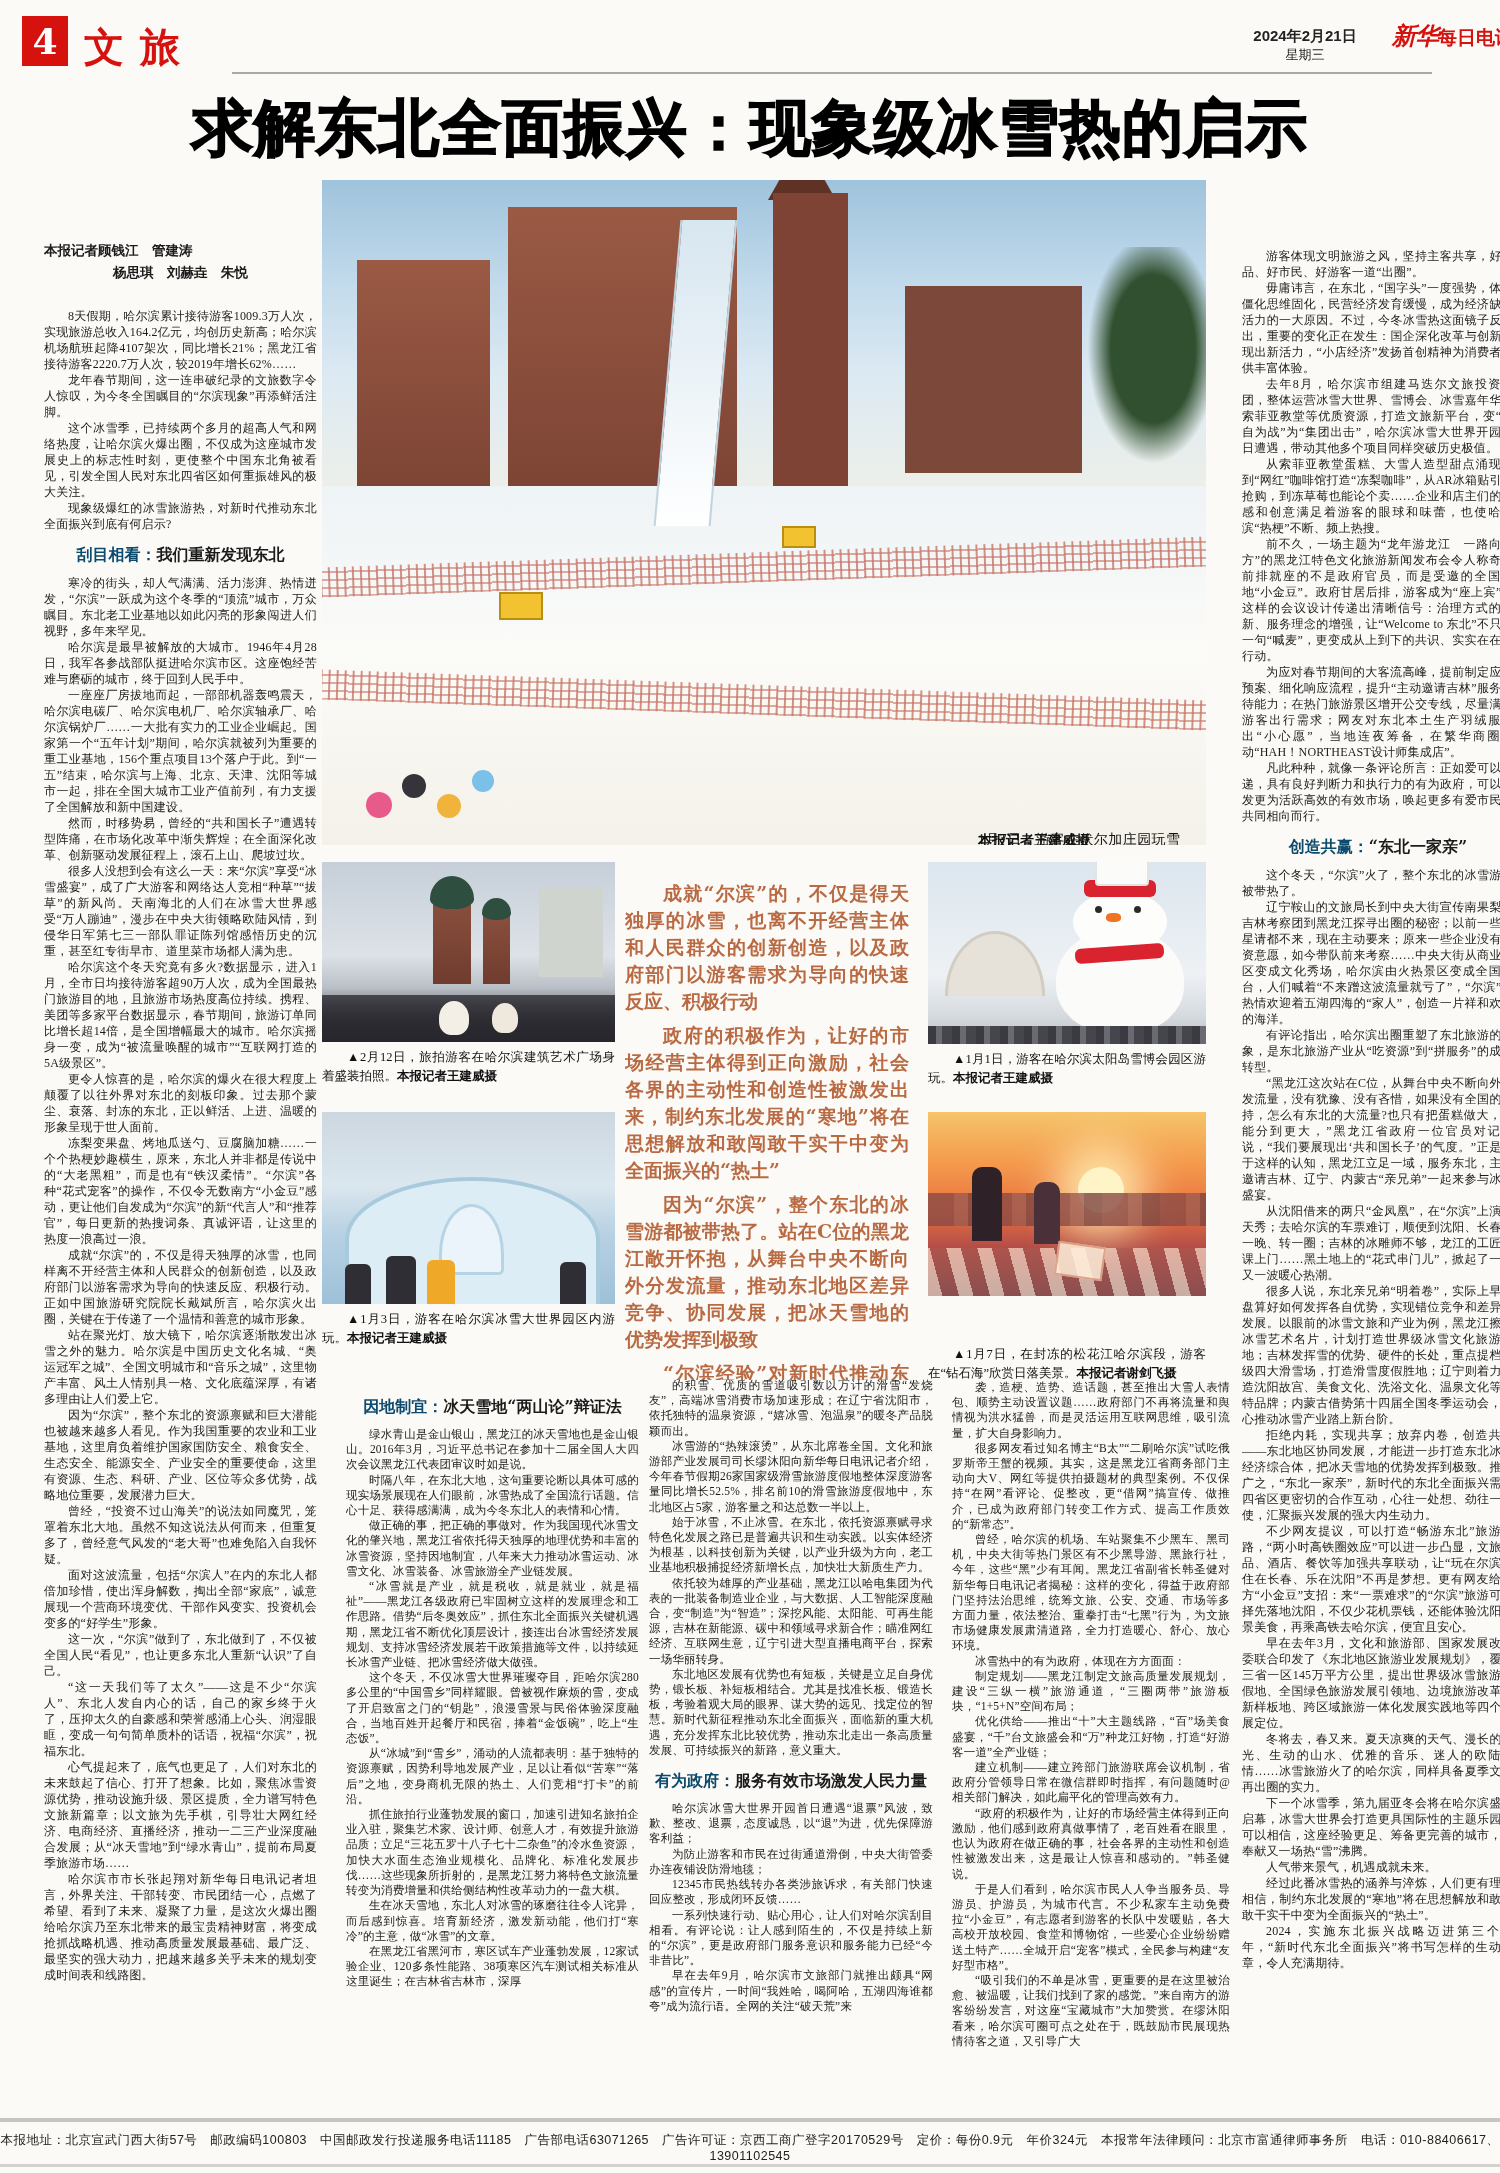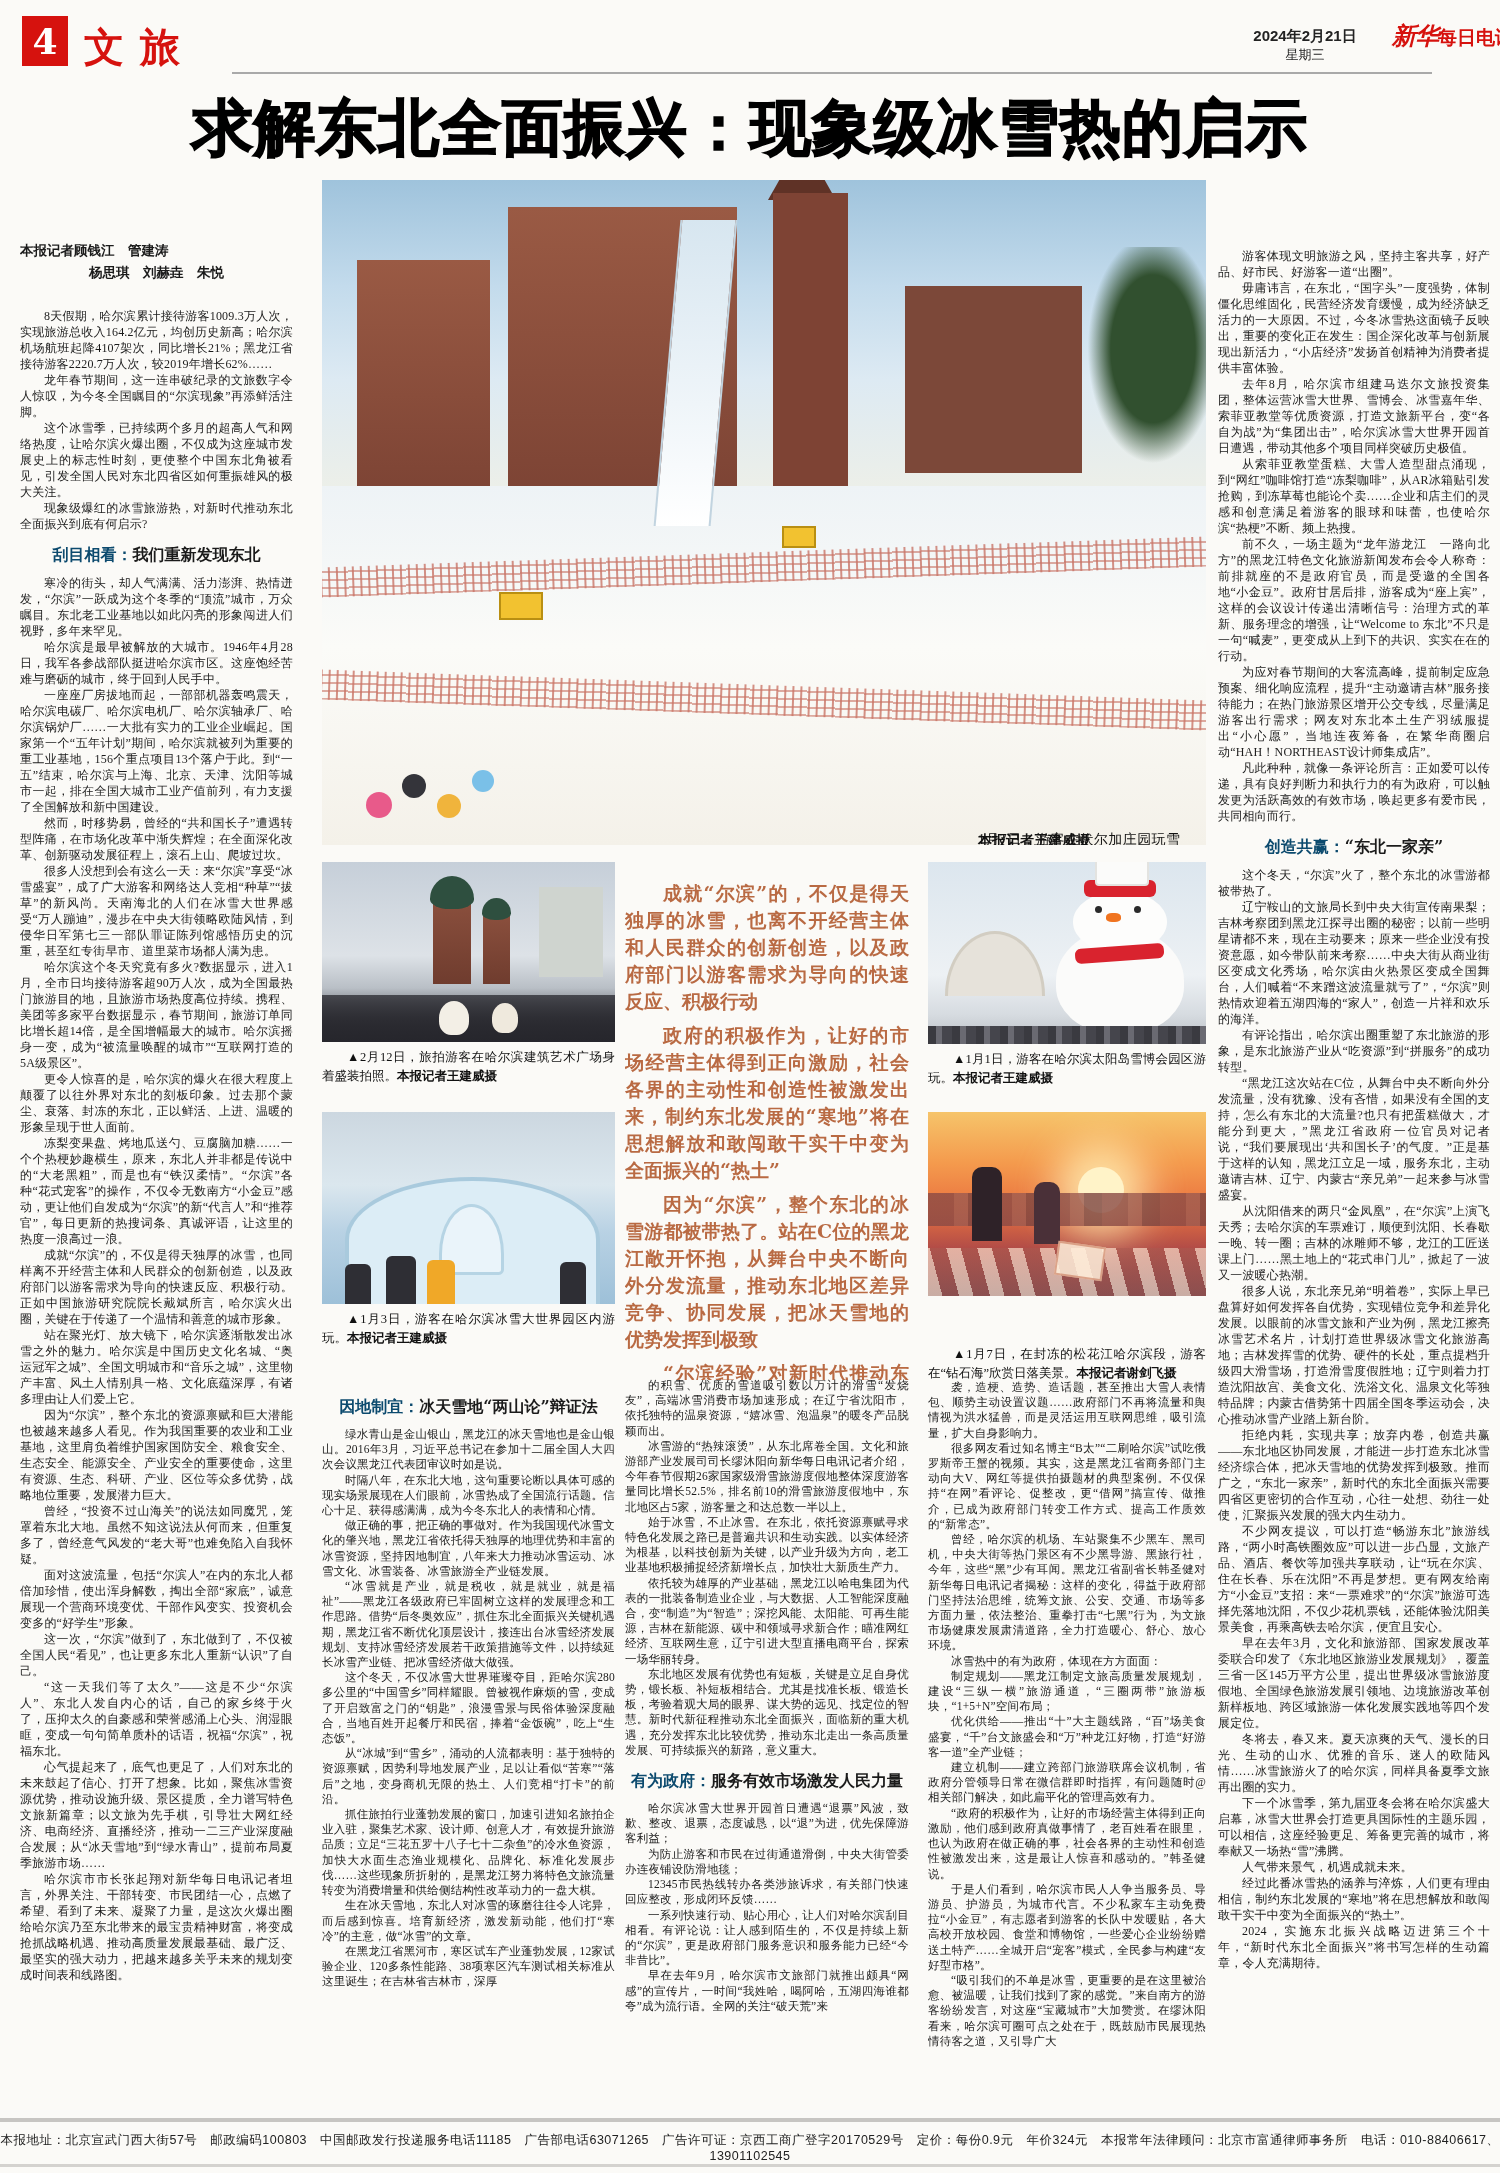--- a/index.html
+++ b/index.html
@@ -20,21 +20,21 @@
   .paperlogo .script{font-style:italic;font-weight:bold;font-size:24px;letter-spacing:-1px;}
   .paperlogo .rest{font-weight:bold;font-size:19px;font-family:"Liberation Sans",sans-serif;}
 
   
   .headline{position:absolute;left:40px;top:88px;width:1420px;text-align:center;
             font-size:61px;font-weight:bold;letter-spacing:1px;color:#000;
             font-family:"DejaVu Serif","Liberation Serif",serif;
             -webkit-text-stroke:1.5px #000;}
 
   
-  .col{position:absolute;overflow:hidden;}
+  .col{position:absolute;overflow:hidden;margin-left:24px;}
   .body-p{margin:0;font-size:12px;line-height:16px;text-align:justify;text-indent:2em;letter-spacing:.2px;}
   .col-mid .body-p{font-size:11.5px;line-height:15.2px;}
   .col-header{margin:13px 0 10px;text-align:center;text-indent:0;font-size:16px;line-height:20px;}
   .sh-strong{font-weight:bold;font-family:Liberation Serif, serif;color:#0c4a6e;}
   .sh-kai{font-weight:bold;font-family:"DejaVu Serif",serif;}
   .byline{font-weight:bold;font-size:13.5px;line-height:22px;margin-bottom:24px;
           font-family:"Liberation Sans",sans-serif;}
   .byline .b2{text-align:center;}
 
   

